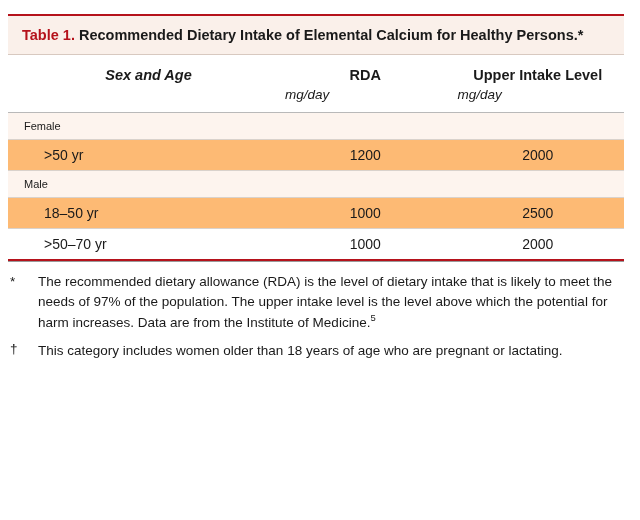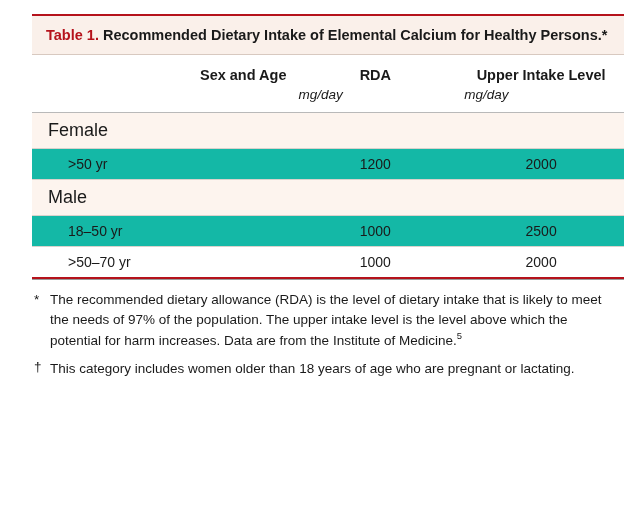--- a/index.html
+++ b/index.html
@@ -11,21 +11,21 @@
     height: 520px;
     background: #ffffff;
     font-family: "Liberation Serif", serif;
     color: #1a1a1a;
     overflow: hidden;
   }
   .table-wrap {
     box-sizing: border-box;
     width: 640px;
     height: 520px;
-    padding: 14px 16px 10px 32px;
+    padding: 14px 16px 10px 8px;
     display: flex;
     flex-direction: column;
   }
   .table-card {
     border-top: 2.5px solid #b5121b;
     border-bottom: 2.5px solid #b5121b;
     background: #ffffff;
   }
   .caption {
     background: #faf0ea;
@@ -53,22 +53,23 @@
   table.data col.c3 { width: 28%; }
 
   th.colhead {
     font-size: 14.5px;
     font-weight: bold;
     text-align: center;
     padding: 12px 6px 2px 6px;
     color: #1a1a1a;
   }
   th.colhead.left {
-    text-align: right;
+    text-align: center;
     padding-left: 16px;
+    font-style: italic;
   }
   td.unit {
     font-size: 13.5px;
     font-style: italic;
     padding: 2px 6px 10px 6px;
     color: #1a1a1a;
   }
   tr.headrule td {
     border-bottom: 1px solid #b9b9b9;
     padding: 0;
@@ -82,24 +83,24 @@
   }
   tbody td.label {
     text-align: left;
     padding-left: 16px;
   }
   tbody td.indent {
     padding-left: 36px;
   }
   tr.group td {
     background: #fdf4ee;
-    font-size: 18px;
+    font-size: 11px;
   }
   tr.shaded td {
-    background: #14b8a6;
+    background: #fdba74;
   }
   tr.rowline td {
     border-top: 1px solid #d9d2cc;
   }
   .footnotes {
     border-top: 1px solid #9a9a9a;
     margin-top: 0;
     padding: 10px 2px 0 2px;
     font-family: "Liberation Sans", sans-serif;
     font-size: 13.5px;
@@ -108,20 +109,21 @@
   .fn {
     display: flex;
     margin-bottom: 7px;
   }
   .fn .mark {
     width: 16px;
     flex: 0 0 16px;
   }
   .fn .txt {
     flex: 1 1 auto;
+    margin-left: 12px;
   }
   sup {
     font-size: 70%;
     vertical-align: super;
   }
 </style>
 </head>
 <body>
 
 <div class="table-wrap">

